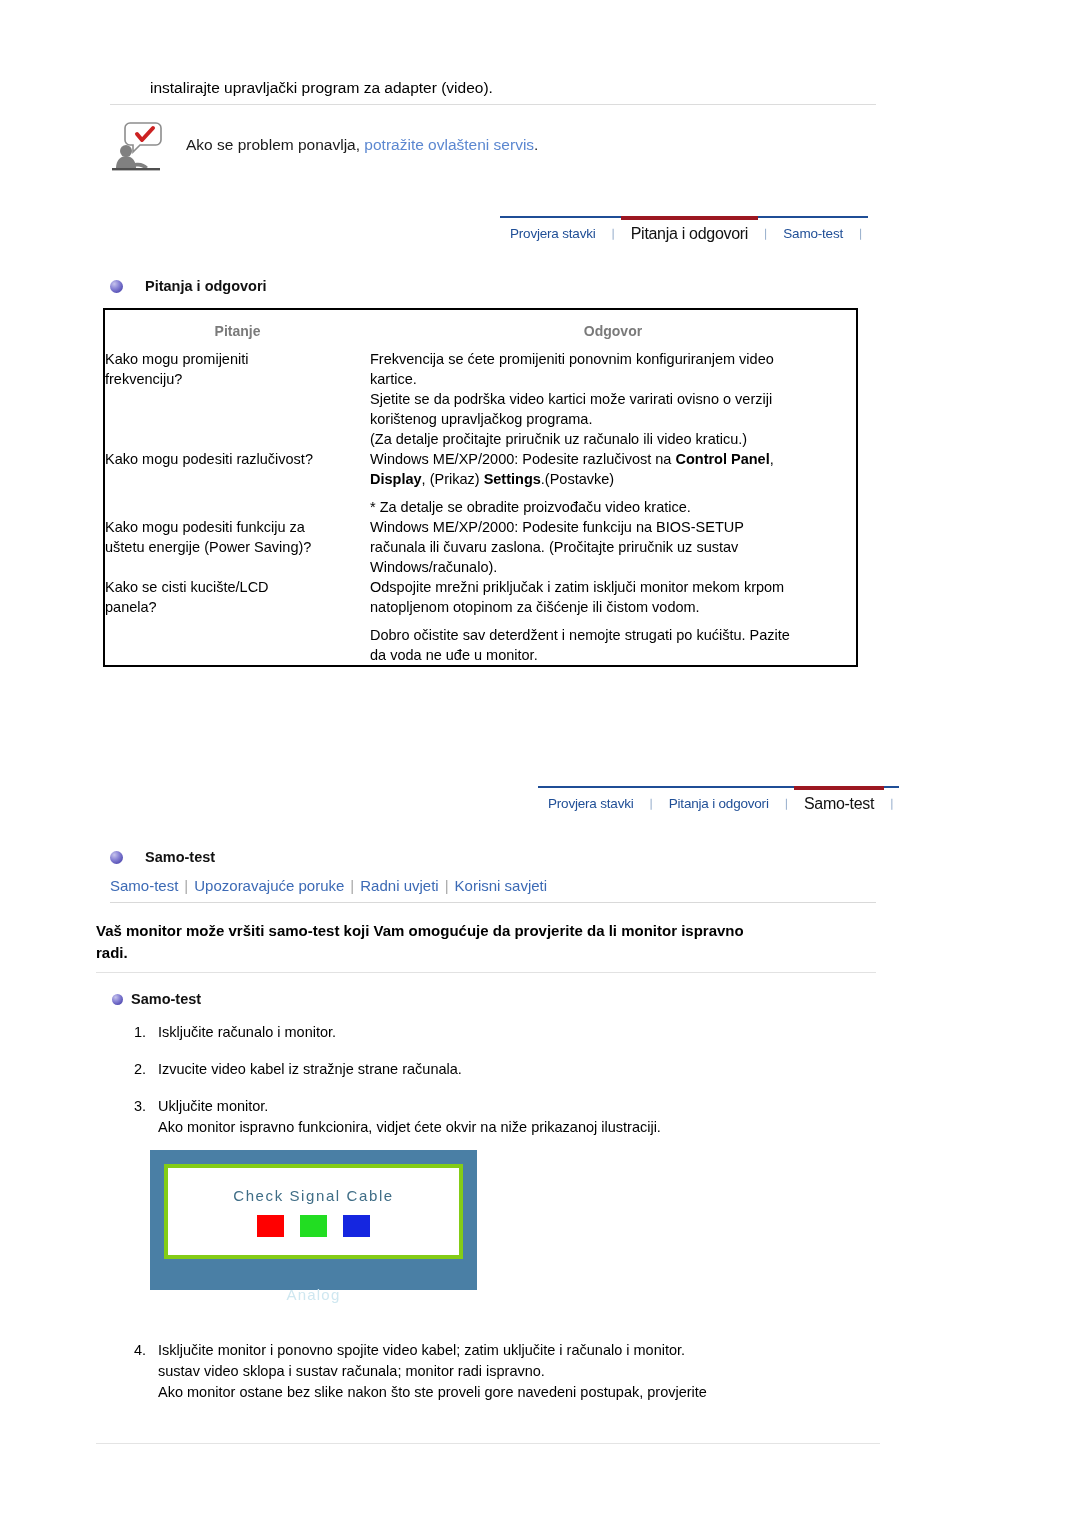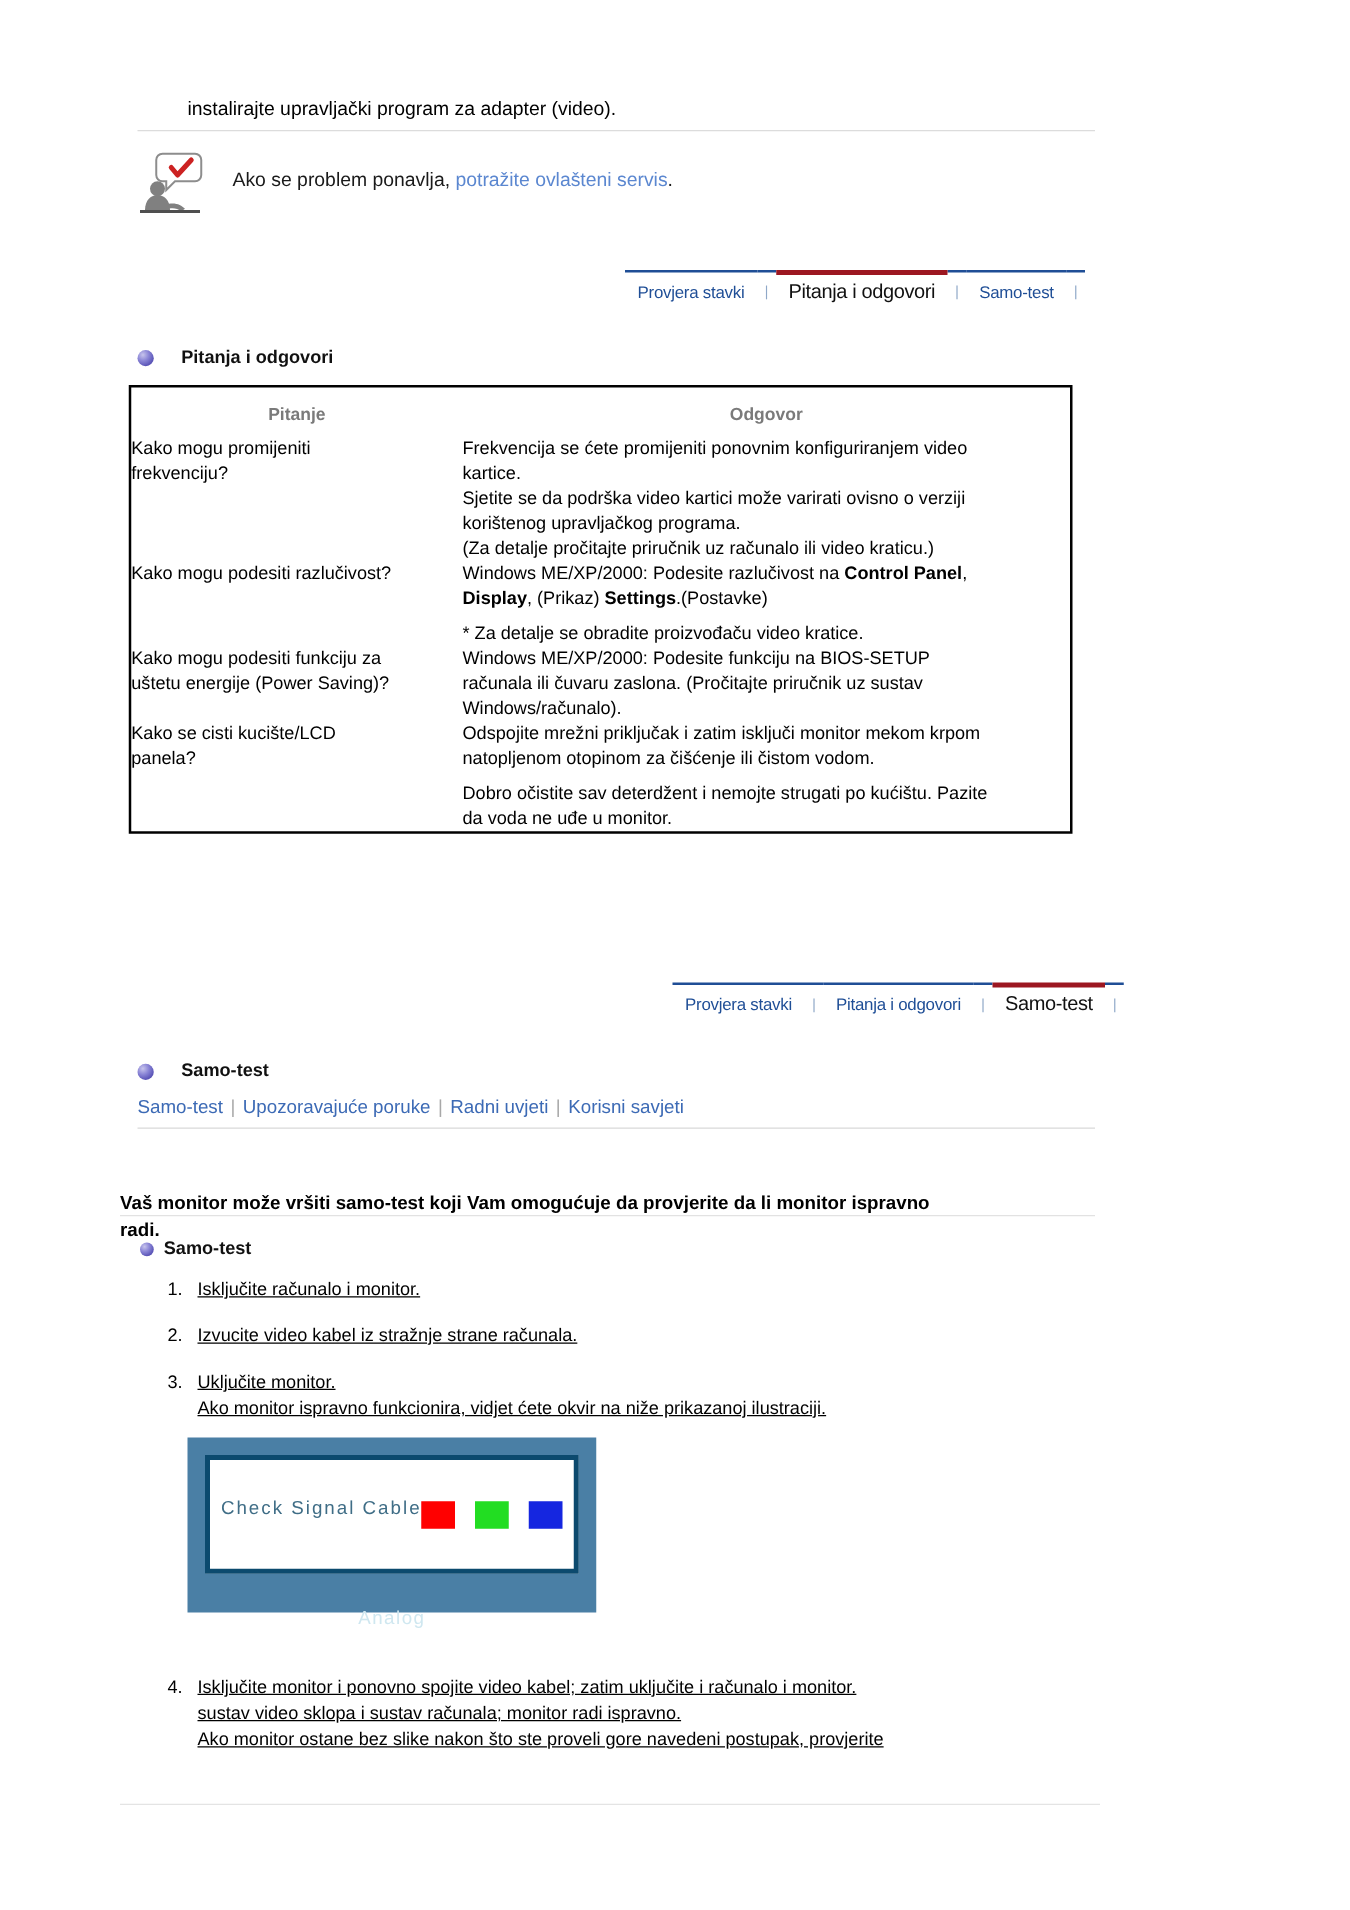--- a/index.html
+++ b/index.html
@@ -197,21 +197,21 @@
   }
   .sublinks-rule {
     margin-top: 5px;
     border-top: 1px solid #d9d9d9;
   }
 
   
   .intro {
     position: absolute;
     left: 96px;
-    top: 952px;
+    top: 920px;
     width: 740px;
     font-size: 15px;
     font-weight: bold;
     line-height: 22px;
     color: #000;
   }
   .intro-rule {
     position: absolute;
     left: 96px;
     top: 972px;
@@ -232,40 +232,41 @@
     display: flex;
     margin-bottom: 16px;
   }
   .step-num {
     flex: 0 0 34px;
     text-align: right;
     padding-right: 12px;
     color: #000;
   }
   .step-body { flex: 1 1 auto; color: #000; }
-  .step-body div { white-space: nowrap; text-decoration: underline; }
+  .step-body div { white-space: nowrap; }
 
   
   .monitor {
     position: absolute;
     left: 150px;
     top: 1150px;
     width: 327px;
     height: 140px;
     background: #4a7fa5;
     box-sizing: border-box;
     padding: 14px 14px 0 14px;
   }
   .screen {
     width: 299px;
     height: 95px;
     background: #ffffff;
-    border: 4px solid #0c4a6e;
+    border: 4px solid #84cc16;
     box-sizing: border-box;
     display: flex;
+    flex-direction: column;
     align-items: center;
     justify-content: center;
   }
   .screen-msg {
     font-size: 15px;
     color: #3f6d86;
     letter-spacing: 1.6px;
     font-weight: normal;
     margin-bottom: 11px;
   }

